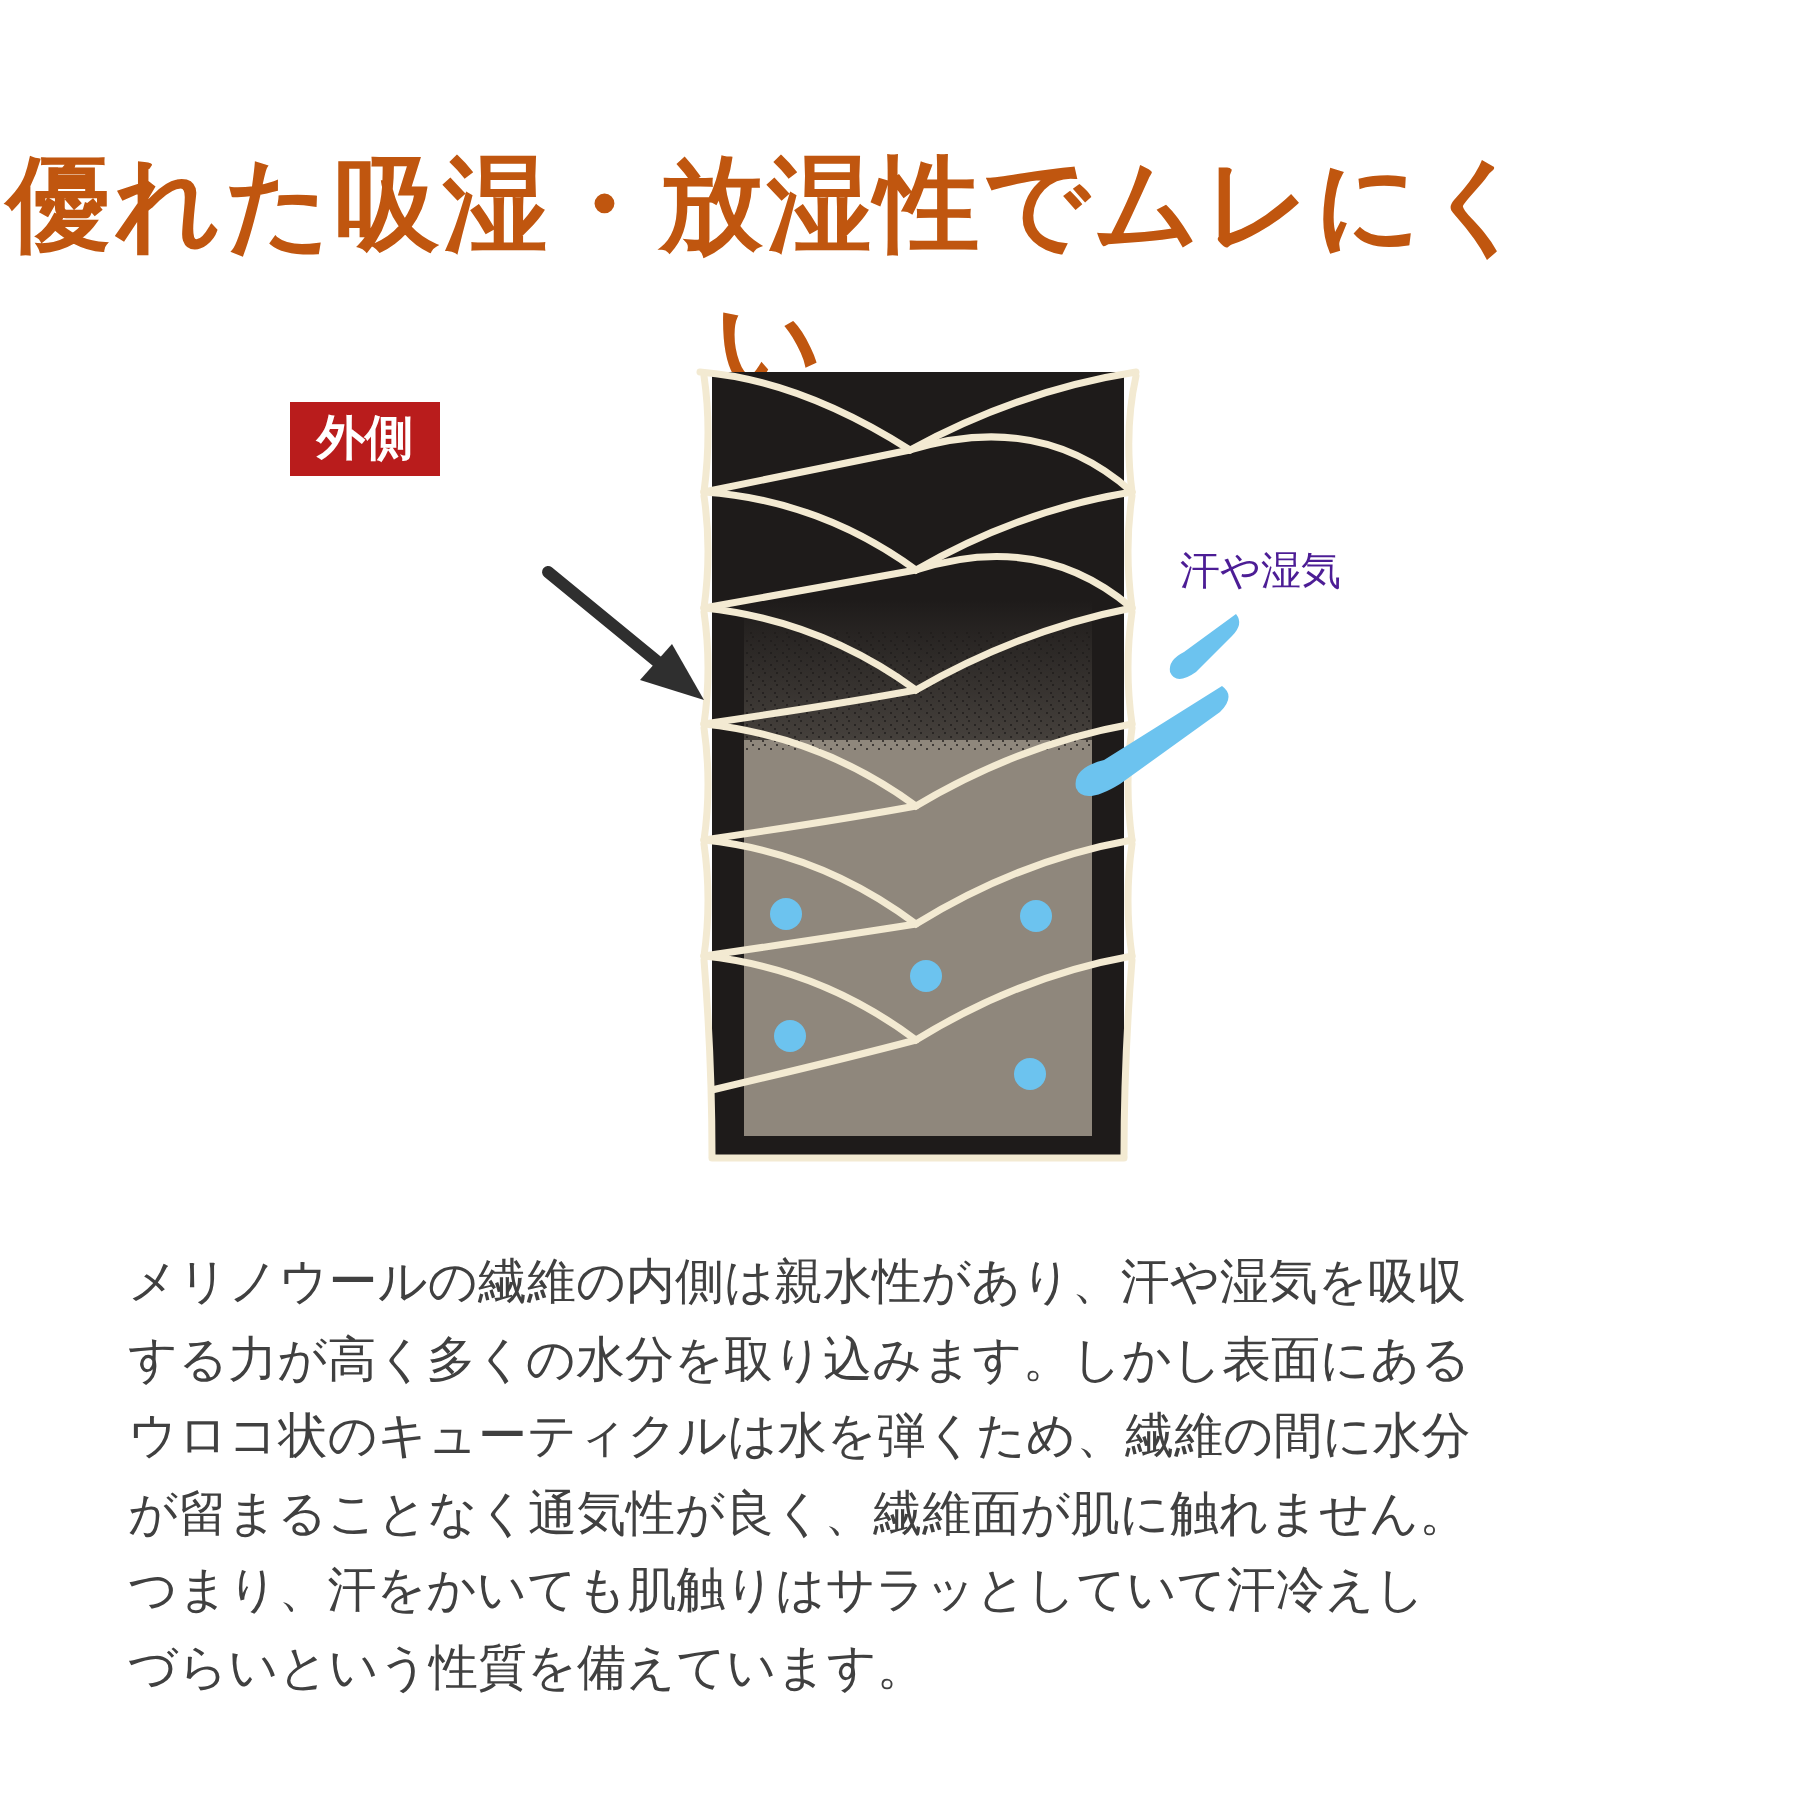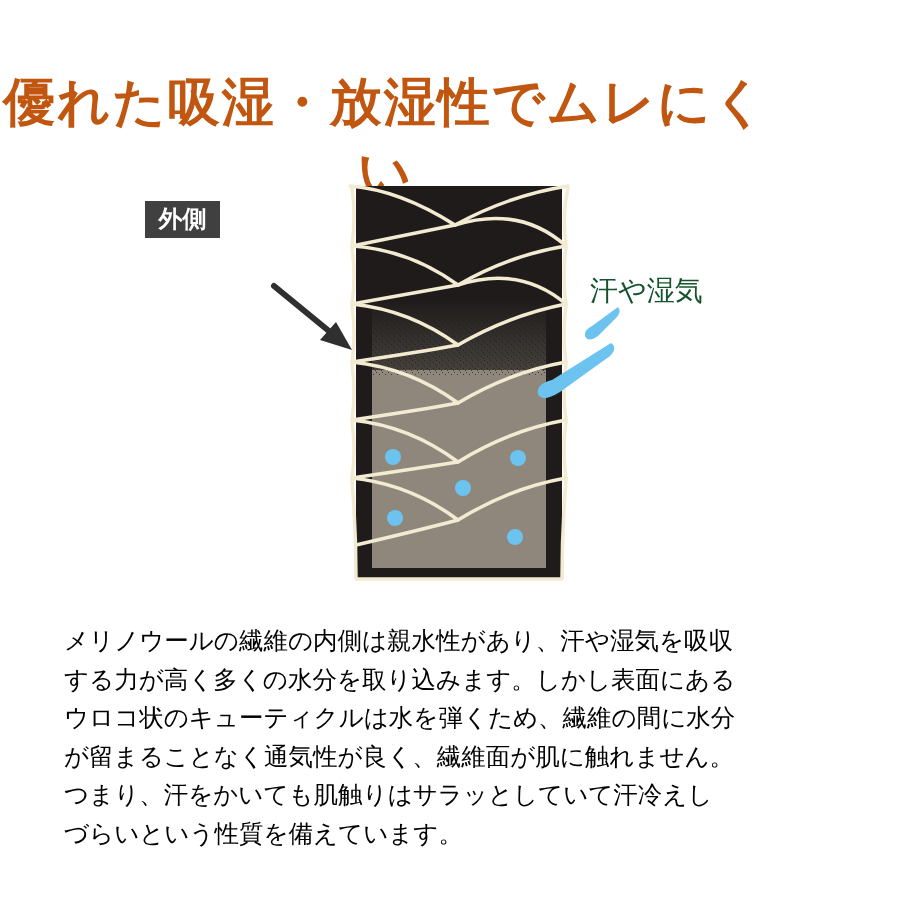--- a/index.html
+++ b/index.html
@@ -1,31 +1,31 @@
 <!DOCTYPE html>
 <html><head>
 <meta charset="utf-8">
 <style>
   html, body { margin:0; padding:0; }
   body { width:900px; height:900px; background:#ffffff; position:relative; overflow:hidden;
          font-family:"DejaVu Sans", sans-serif; }
   .title { position:absolute; left:0; top:68px; width:771px; text-align:center;
            font-size:52px; font-weight:bold; color:#c0560f; letter-spacing:2px; }
   .outer-badge { position:absolute; left:145px; top:201px; width:75px; height:37px;
-                 background:#404040; color:#fff; font-size:24px; font-weight:bold;
+                 background:#b91c1c; color:#fff; font-size:24px; font-weight:bold;
                  text-align:center; line-height:37px; }
   .cuticle-label { position:absolute; left:95px; top:244px; width:215px; text-align:center;
                    font-size:26px; color:#222; line-height:35px; }
-  .sweat-label { position:absolute; left:590px; top:272px; font-size:28px; color:#14532d; }
+  .sweat-label { position:absolute; left:590px; top:272px; font-size:20px; color:#4c1d95; }
   .inner-label { position:absolute; left:352px; top:385px; width:220px; text-align:center;
                  font-size:25px; font-weight:bold; color:#222; line-height:34px;
                  text-shadow:0 0 6px #fff, 0 0 10px #fff, 0 0 14px #fff, 0 0 3px #fff; }
   .diagram { position:absolute; left:0; top:0; }
   .body-text { position:absolute; left:64px; top:622px; width:790px;
-               font-size:24.5px; color:#000000; line-height:38.5px; white-space:pre-line; }
+               font-size:24.5px; color:#404040; line-height:38.5px; white-space:pre-line; }
 </style>
 </head>
 <body>
 
 <div class="title">優れた吸湿・放湿性でムレにくい</div>
 
 <svg class="diagram" width="900" height="900" viewBox="0 0 900 900">
   <defs>
     <radialGradient id="speck" cx="50%" cy="100%" r="80%">
       <stop offset="0%" stop-color="#8f877c" stop-opacity="1"></stop>

